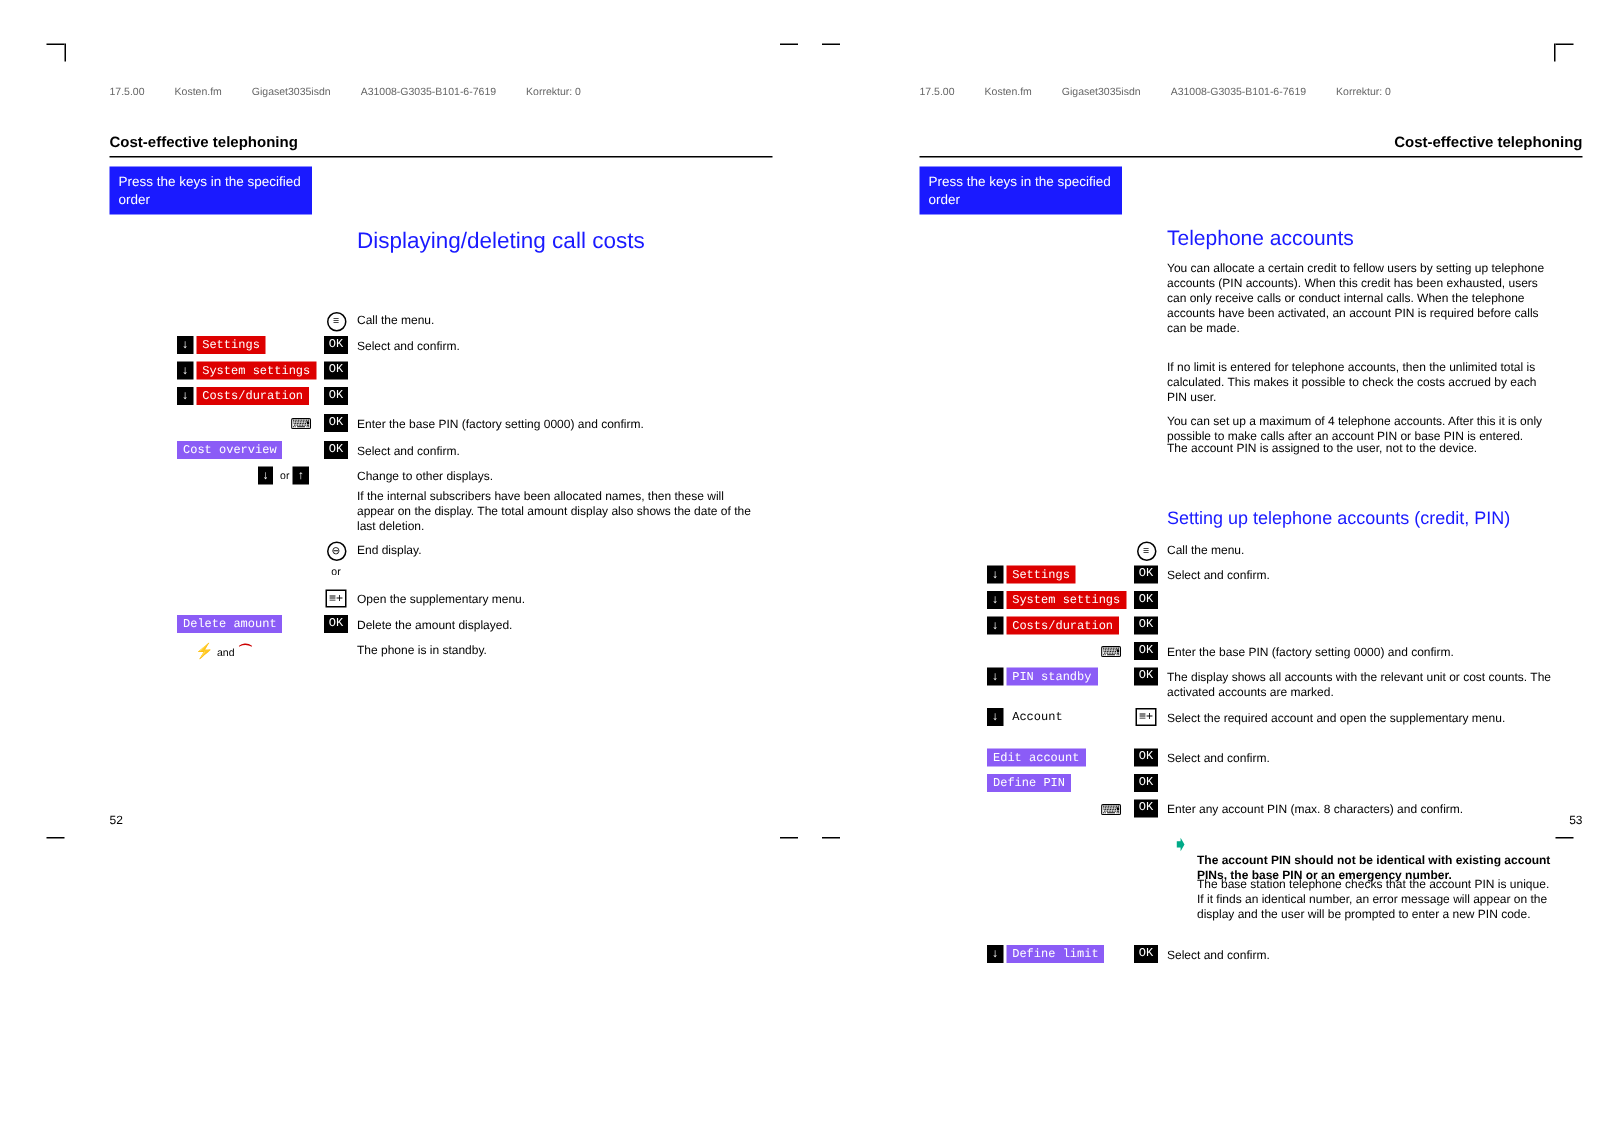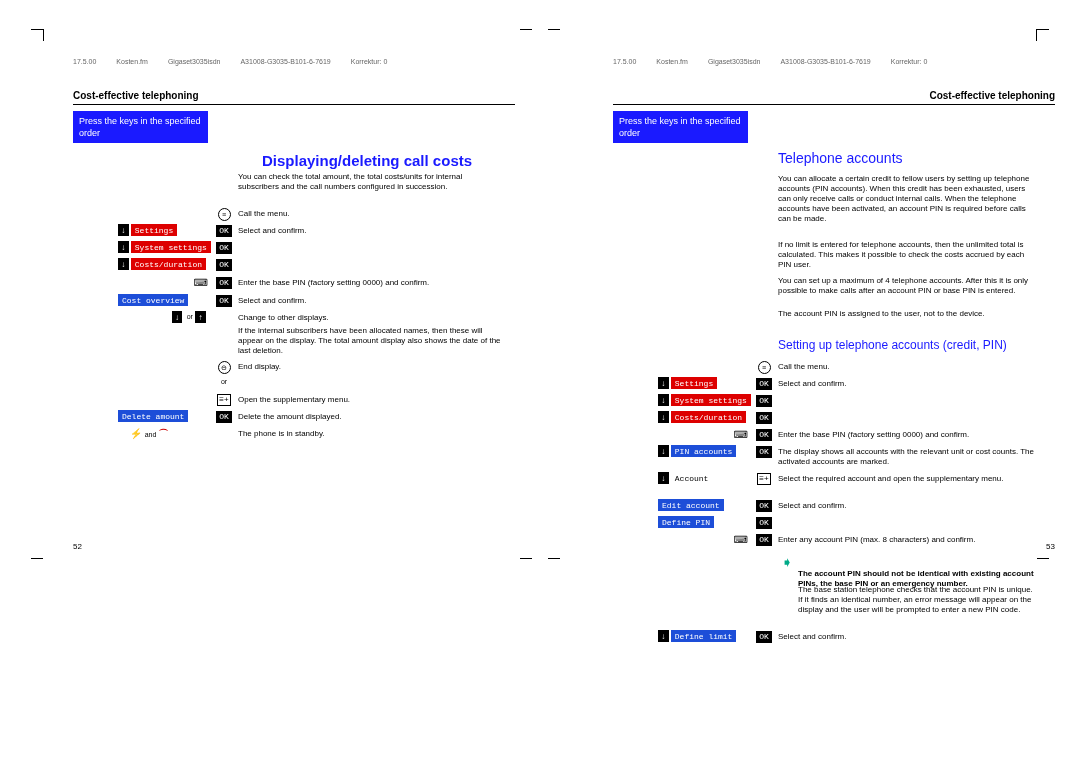--- a/index.html
+++ b/index.html
@@ -5,34 +5,34 @@
   * { margin:0; padding:0; box-sizing:border-box; }
   body { font-family: Arial, Helvetica, sans-serif; background:#fff; width:1080px; height:763px; position:relative; font-size:8px; color:#000; }
   .spread { display:flex; width:1080px; height:763px; }
   .page { width:540px; height:575px; position:relative; }
   .header { position:absolute; top:58px; left:73px; right:30px; font-size:7px; color:#666; display:flex; gap:20px; }
   .page-right .header { left:73px; right:30px; }
   .section-title { position:absolute; top:90px; left:73px; font-size:10px; font-weight:bold; }
   .page-right .section-title { left:auto; right:25px; }
   .rule { position:absolute; top:104px; left:73px; right:25px; height:1px; background:#000; }
   .blue-box { position:absolute; top:111px; left:73px; width:135px; height:32px; background:#1a1aff; color:#fff; font-size:9px; padding:4px 6px; line-height:12px; }
-  .h2-blue { color:#1a1aff; font-size:15px; font-weight:bold; position:absolute; left:238px;margin-left:24px; }
+  .h2-blue { color:#1a1aff; font-size:15px; font-weight:normal; position:absolute; left:238px; }
   .h1-blue { color:#1a1aff; font-size:14px; font-weight:normal; position:absolute; left:750px; }
   .h3-blue { color:#1a1aff; font-size:12px; font-weight:normal; position:absolute; left:750px; }
   .body-text { position:absolute; font-size:8px; line-height:10px; color:#000; }
   .page-left .body-text, .page-left .h2-blue { left:238px; width:265px; }
   .page-right .body-text, .page-right .h3-blue { left:750px; width:260px; }
   .key-col { position:absolute; left:118px; width:115px; text-align:left; }
   .page-right .key-col { left:628px; }
   .icon-box { display:inline-block; width:14px; height:12px; border:1px solid #000; text-align:center; line-height:10px; font-size:8px; vertical-align:middle; }
   .menu-chip { display:inline-flex; align-items:center; height:12px; font-family:'Courier New',monospace; font-size:8px; vertical-align:middle; }
   .menu-chip .arrow { background:#000; color:#fff; padding:0 3px; margin-right:2px; height:12px; display:inline-flex; align-items:center; }
   .menu-chip .label { padding:0 4px; height:12px; display:inline-flex; align-items:center; }
   .menu-chip.red .label { background:#d00; color:#fff; }
-  .menu-chip.dark .label { background:#1d4ed8; color:#fff; }
+  .menu-chip.dark .label { background:#8b5cf6; color:#fff; }
   .menu-chip.light .label { background:#fff; color:#000; }
   .ok-chip { display:inline-block; background:#000; color:#fff; font-family:'Courier New',monospace; font-size:8px; padding:0 3px; height:12px; line-height:12px; vertical-align:middle; }
   .step-icon { position:absolute; font-size:11px; text-align:center; }
   .page-left .step-icon { left:215px; width:18px; }
   .page-right .step-icon { left:727px; width:18px; }
   .circle-icon { display:inline-block; width:13px; height:13px; border:1px solid #000; border-radius:50%; text-align:center; line-height:11px; font-size:7px; }
   .page-num { position:absolute; bottom:24px; font-size:8px; }
   .page-left .page-num { left:73px; }
   .page-right .page-num { right:25px; }
   .note-arrow { color:#0a8; font-size:14px; }
@@ -57,21 +57,20 @@
       <span>Gigaset3035isdn</span>
       <span>A31008-G3035-B101-6-7619</span>
       <span>Korrektur: 0</span>
     </div>
 
     <div class="section-title">Cost-effective telephoning</div>
     <div class="rule"></div>
     <div class="blue-box">Press the keys in the specified order</div>
 
     <div class="h2-blue" style="top:152px;">Displaying/deleting call costs</div>
-    <div class="body-text" style="top:172px;">You can check the total amount, the total costs/units for internal subscribers and the call numbers configured in succession.</div>
 
     <div class="step-icon" style="top:207px;"><span class="circle-icon">≡</span></div>
     <div class="body-text" style="top:209px;">Call the menu.</div>
 
     <div class="key-col" style="top:224px;">
       <span class="menu-chip red">
           <span class="arrow">↓</span>
           <span class="label">Settings</span>
         </span>
     </div>
@@ -157,21 +156,21 @@
     </div>
 
     <div class="section-title">Cost-effective telephoning</div>
     <div class="rule" style="left:73px; right:25px;"></div>
     <div class="blue-box" style="left:73px;">Press the keys in the specified order</div>
 
     <div class="h1-blue" style="top:150px; left:238px;">Telephone accounts</div>
     <div class="body-text" style="top:240px; left:238px; width:260px;">If no limit is entered for telephone accounts, then the unlimited total is calculated. This makes it possible to check the costs accrued by each PIN user.</div>
     <div class="body-text" style="top:174px; left:238px; width:260px;">You can allocate a certain credit to fellow users by setting up telephone accounts (PIN accounts). When this credit has been exhausted, users can only receive calls or conduct internal calls. When the telephone accounts have been activated, an account PIN is required before calls can be made.</div>
     <div class="body-text" style="top:276px; left:238px; width:260px;">You can set up a maximum of 4 telephone accounts. After this it is only possible to make calls after an account PIN or base PIN is entered.</div>
-    <div class="body-text" style="top:309px; left:238px; width:260px;">The account PIN is assigned to the user, not to the device.</div>
+    <div class="body-text" style="top:294px; left:238px; width:260px;">The account PIN is assigned to the user, not to the device.</div>
 
     <div class="h3-blue" style="top:338px; left:238px;">Setting up telephone accounts (credit, PIN)</div>
 
     <div class="step-icon" style="top:360px; left:215px;"><span class="circle-icon">≡</span></div>
     <div class="body-text" style="top:362px; left:238px; width:260px;">Call the menu.</div>
 
     <div class="key-col" style="top:377px; left:118px;">
       <span class="menu-chip red">
           <span class="arrow">↓</span>
           <span class="label">Settings</span>
@@ -196,21 +195,21 @@
     </div>
     <div class="step-icon" style="top:411px; left:215px;"><span class="ok-chip">OK</span></div>
 
     <div class="key-col" style="top:429px; left:118px; text-align:right; width:90px;"><span style="font-size:10px;">⌨</span></div>
     <div class="step-icon" style="top:428px; left:215px;"><span class="ok-chip">OK</span></div>
     <div class="body-text" style="top:430px; left:238px; width:260px;">Enter the base PIN (factory setting 0000) and confirm.</div>
 
     <div class="key-col" style="top:445px; left:118px;">
       <span class="menu-chip dark">
           <span class="arrow">↓</span>
-          <span class="label">PIN accounts</span>
+          <span class="label">PIN standby</span>
         </span>
     </div>
     <div class="step-icon" style="top:445px; left:215px;"><span class="ok-chip">OK</span></div>
     <div class="body-text" style="top:447px; left:238px; width:260px;">The display shows all accounts with the relevant unit or cost counts. The activated accounts are marked.</div>
 
     <div class="key-col" style="top:472px; left:118px;">
       <span class="menu-chip light">
           <span class="arrow">↓</span>
           <span class="label">Account</span>
         </span>

